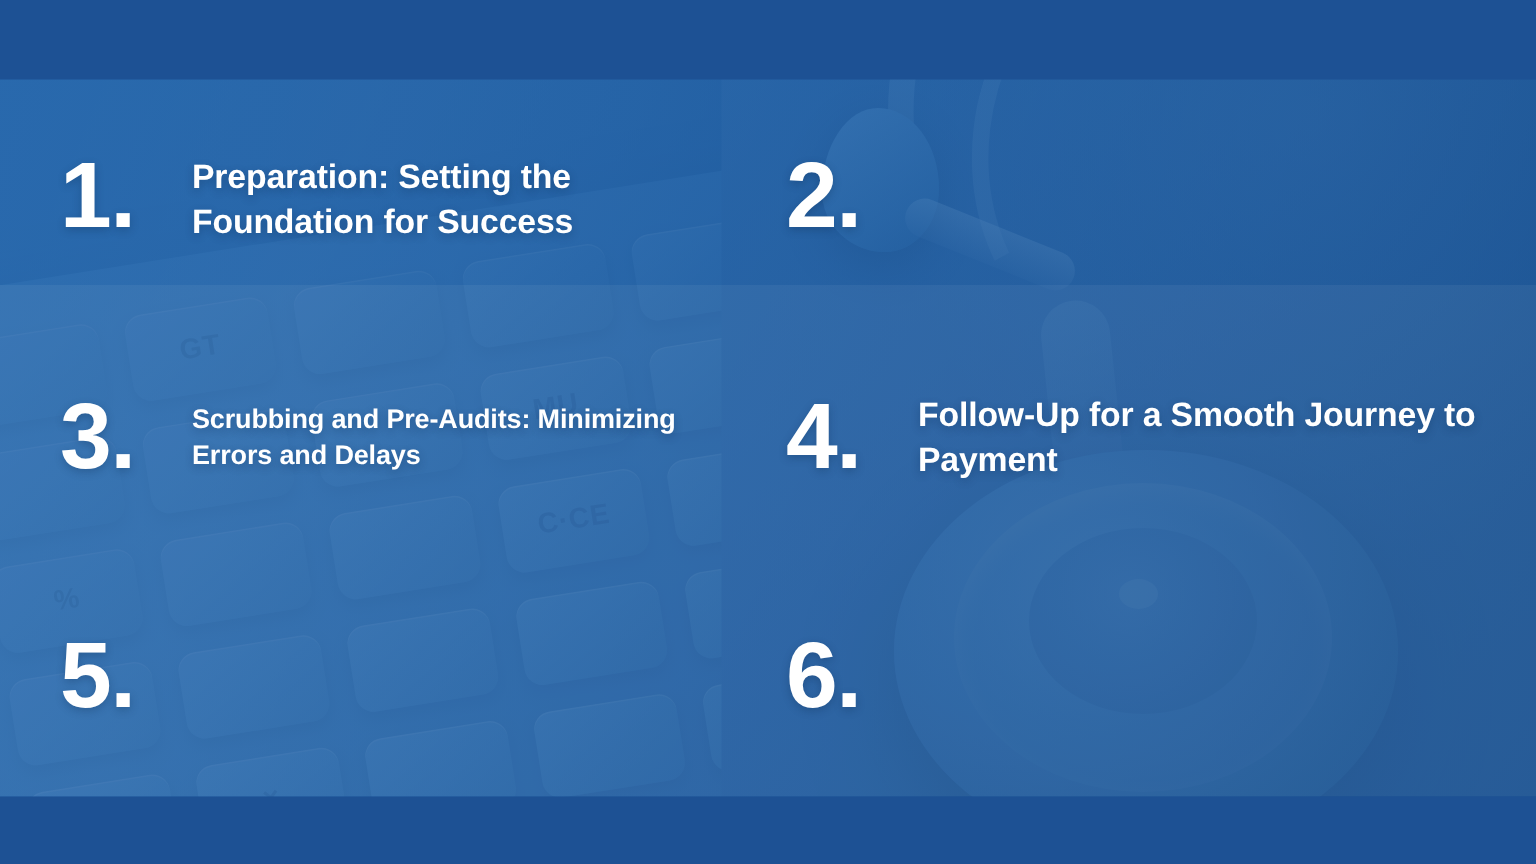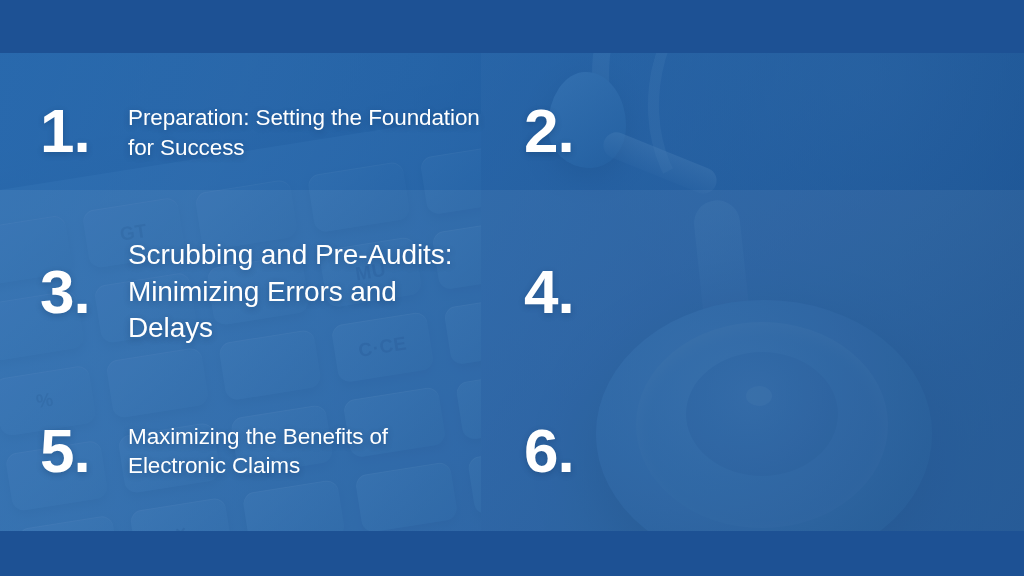--- a/index.html
+++ b/index.html
@@ -229,29 +229,29 @@
     line-height: 0.94;
     letter-spacing: -1px;
     flex: 0 0 auto;
     min-width: 78px;
     text-shadow: 0 2px 6px rgba(10, 38, 74, 0.28);
   }
 
   .item-text {
     color: #ffffff;
     font-size: 22.5px;
-    font-weight: normal;
+    font-weight: bold;
     line-height: 1.32;
     letter-spacing: -0.1px;
     text-shadow: 0 2px 6px rgba(10, 38, 74, 0.30);
   }
 
   
   .r1 .item-num  { margin-top: -4px; }
-  .r3 .item-text { font-size: 28px; }
+  .r3 .item-text { font-size: 18px; }
 </style>
 </head>
 <body>
 
 <div class="slide">
 
   <div class="bg-base"></div>
 
   <div class="bg-calculator">
     <div class="calc-body"></div>
@@ -314,25 +314,25 @@
       <div class="item-num">2.</div>
     </div>
 
     <div class="item item-left r3">
       <div class="item-num">3.</div>
       <div class="item-text">Scrubbing and Pre-Audits: Minimizing Errors and Delays</div>
     </div>
 
     <div class="item item-right">
       <div class="item-num">4.</div>
+      <div class="item-text">Follow-Up for a Smooth Journey to Payment</div>
     </div>
 
     <div class="item item-left">
       <div class="item-num">5.</div>
-      <div class="item-text">Maximizing the Benefits of Electronic Claims</div>
     </div>
 
     <div class="item item-right">
       <div class="item-num">6.</div>
     </div>
 
   </div>
 </div>
 
 </body></html>

